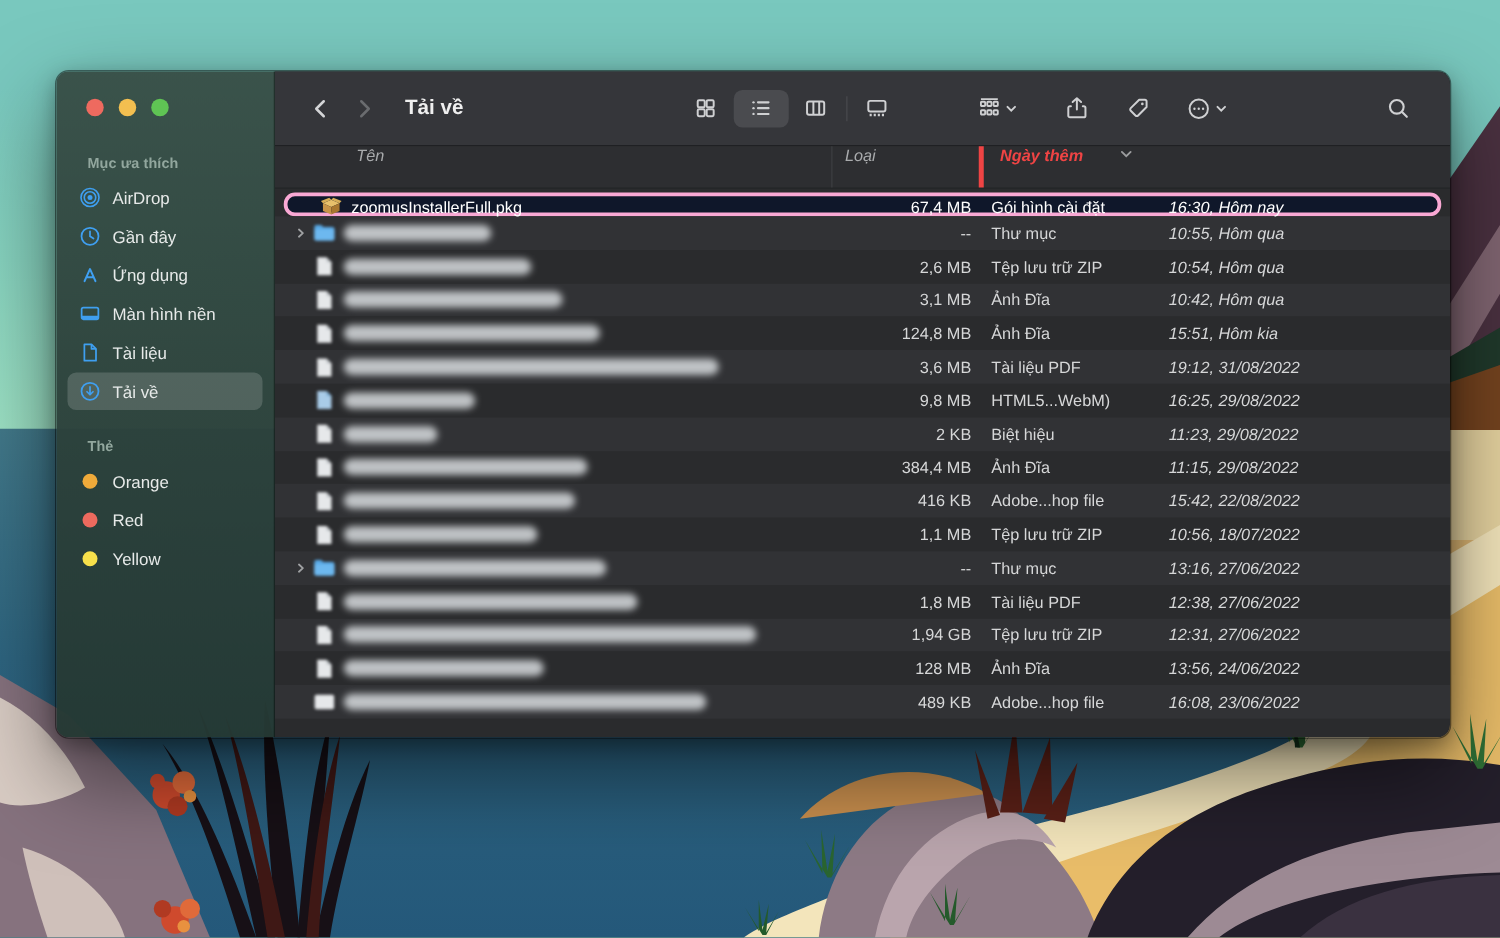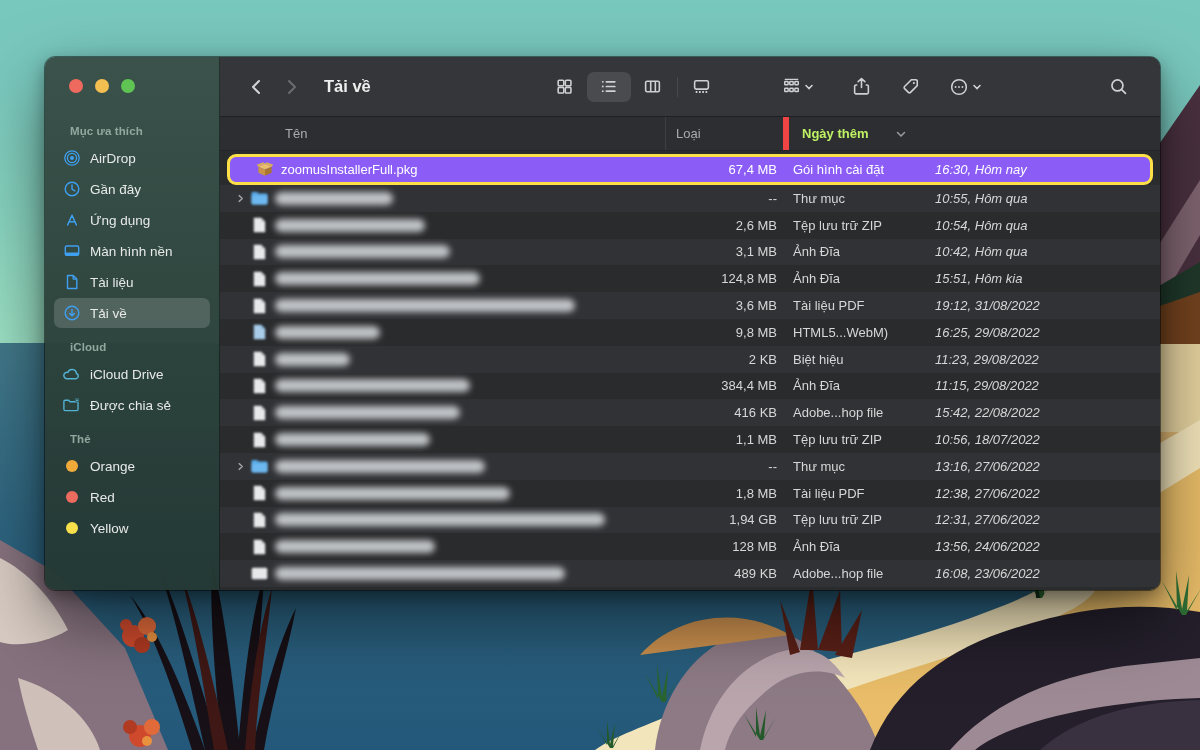--- a/index.html
+++ b/index.html
@@ -23,21 +23,21 @@
     background:linear-gradient(180deg,rgba(56,79,71,.97) 0%,rgba(45,66,60,.97) 45%,rgba(36,56,51,.97) 100%);
     border-right:1px solid rgba(0,0,0,.40);
     padding-top:22px;
   }
   .traffic-lights{display:flex;gap:12px;padding-left:24px;margin-bottom:24px;}
   .tl{width:14px;height:14px;border-radius:50%;}
   .sb-label{
     color:#92a79e;font-size:11.5px;font-weight:700;
     padding:8px 0 5px 25px;letter-spacing:.1px;
   }
-  .sb-section{margin-bottom:5px;}
+  .sb-section{margin-bottom:16px;}
   .sb-item{
     display:flex;align-items:center;gap:9px;height:30px;
     margin:1px 9px;padding:0 8px;border-radius:7px;
     color:#e7eae9;font-size:13.5px;cursor:default;white-space:nowrap;
   }
   .sb-item.selected{background:rgba(255,255,255,.16);}
   .sb-icon{width:19px;height:19px;display:flex;align-items:center;justify-content:center;flex:none;}
   .sb-icon svg{display:block;}
   .tag-dot{width:12px;height:12px;border-radius:50%;margin:0 3px;}
 
@@ -61,45 +61,45 @@
   .tag-btn{margin-left:9px;width:40px;}
   .more-btn{margin-left:9px;width:52px;}
   .search-btn{margin-left:auto;margin-right:22px;width:40px;}
 
   
   .list-header{
     height:33px;flex:none;background:#2d2e31;border-bottom:1px solid #232427;
     display:grid;grid-template-columns:445px 118px 139px 1fr;align-items:center;
     color:#a9abad;font-size:13px;
   }
-  .hdr-cell{position:relative;height:100%;display:flex;align-items:center;box-sizing:border-box;}
+  .hdr-cell{position:relative;height:100%;display:flex;box-sizing:border-box;font-style:italic;}
   .hdr-name{padding-left:65px;}
   .hdr-size{padding-left:10px;border-left:1px solid #3d3e41;}
   .hdr-kind{padding-left:10px;border-left:1px solid #3d3e41;}
-  .hdr-date{padding-left:13px;border-left:6px solid #ef4444;color:#bef264;font-weight:700;}
+  .hdr-date{padding-left:13px;border-left:4px solid #ef4444;color:#ef4444;font-weight:700;}
   .sort-chev{margin-left:auto;margin-right:15px;color:#9b9c9e;display:flex;}
 
   
   .rows-list{flex:1;padding-top:3px;}
   .row{
     height:26.8px;display:grid;grid-template-columns:445px 118px 139px 1fr;
     align-items:center;font-size:13px;color:#d6d7d8;box-sizing:border-box;
   }
   .rows-list > .row:nth-child(even){background:#313235;}
   .name-cell{display:flex;align-items:center;padding-left:16px;min-width:0;}
   .gutter{width:14px;display:flex;align-items:center;color:#9fa1a3;flex:none;}
   .f-icon{width:18px;height:16px;display:flex;align-items:center;justify-content:center;flex:none;margin-right:7px;}
   .f-icon svg{display:block;}
   .row:not(.selected-row) .f-icon{filter:blur(1.2px);}
   .blur-blob{height:13px;border-radius:7px;background:#dfe3e6;opacity:.82;filter:blur(3px);}
   .cell-size{text-align:right;padding-right:6px;}
   .cell-kind{padding-left:10px;white-space:nowrap;overflow:hidden;}
   .cell-date{padding-left:13px;white-space:nowrap;font-style:italic;}
   .selected-row{
-    height:31px;background:#8b5cf6;border:3px solid #fde047;border-radius:9px;
+    height:19px;background:#0f172a;border:3px solid #f9a8d4;border-radius:9px;
     margin:0 7px;color:#fff;grid-template-columns:435px 118px 139px 1fr;
   }
   .selected-row .name-cell{padding-left:26px;}
   .fname{white-space:nowrap;font-weight:500;}
 </style>
 </head>
 <body>
 
 <svg class="wallpaper" viewBox="0 0 1200 750" width="1200" height="750">
   <defs>
@@ -259,41 +259,20 @@
             <span class="sb-icon" style="color: rgb(63, 159, 240);">
               <svg width="18" height="18" viewBox="0 0 18 18" fill="none" stroke="currentColor" stroke-width="1.4" stroke-linecap="round" stroke-linejoin="round">
                 <circle cx="9" cy="9" r="6.8"></circle>
                 <path d="M9 5.5 V11.5 M6.6 9.4 L9 11.8 L11.4 9.4"></path>
               </svg>
             </span>
             <span>Tải về</span>
           </div>
         </div>
         <div class="sb-section">
-          <div class="sb-label">iCloud</div>
-          <div class="sb-item">
-            <span class="sb-icon" style="color: rgb(84, 178, 212);">
-              <svg width="19" height="19" viewBox="0 0 18 18" fill="none" stroke="currentColor" stroke-width="1.4">
-                <path d="M5 13 A3.1 3.1 0 1 1 5.6 6.9 A4.2 4.2 0 0 1 13.7 8 A2.6 2.6 0 0 1 13.3 13 Z"></path>
-              </svg>
-            </span>
-            <span>iCloud Drive</span>
-          </div>
-          <div class="sb-item">
-            <span class="sb-icon" style="color: rgb(84, 178, 212);">
-              <svg width="19" height="19" viewBox="0 0 18 18" fill="none" stroke="currentColor" stroke-width="1.3" stroke-linejoin="round">
-                <path d="M1.8 5.2 A1.2 1.2 0 0 1 3 4 H6.2 L7.6 5.4 H14 A1.2 1.2 0 0 1 15.2 6.6 V12.6 A1.2 1.2 0 0 1 14 13.8 H3 A1.2 1.2 0 0 1 1.8 12.6 Z"></path>
-                <circle cx="14.2" cy="4.2" r="2" fill="currentColor" stroke="none"></circle>
-                <path d="M12.8 4.2 a1.4 1.4 0 1 0 2.8 0 a1.4 1.4 0 1 0 -2.8 0" stroke="#2d443e" stroke-width="0.9"></path>
-              </svg>
-            </span>
-            <span>Được chia sẻ</span>
-          </div>
-        </div>
-        <div class="sb-section">
           <div class="sb-label">Thẻ</div>
           <div class="sb-item">
             <span class="sb-icon">
               <span class="tag-dot" style="background: rgb(239, 170, 58);"></span>
             </span>
             <span>Orange</span>
           </div>
           <div class="sb-item">
             <span class="sb-icon">
               <span class="tag-dot" style="background: rgb(237, 106, 94);"></span>

